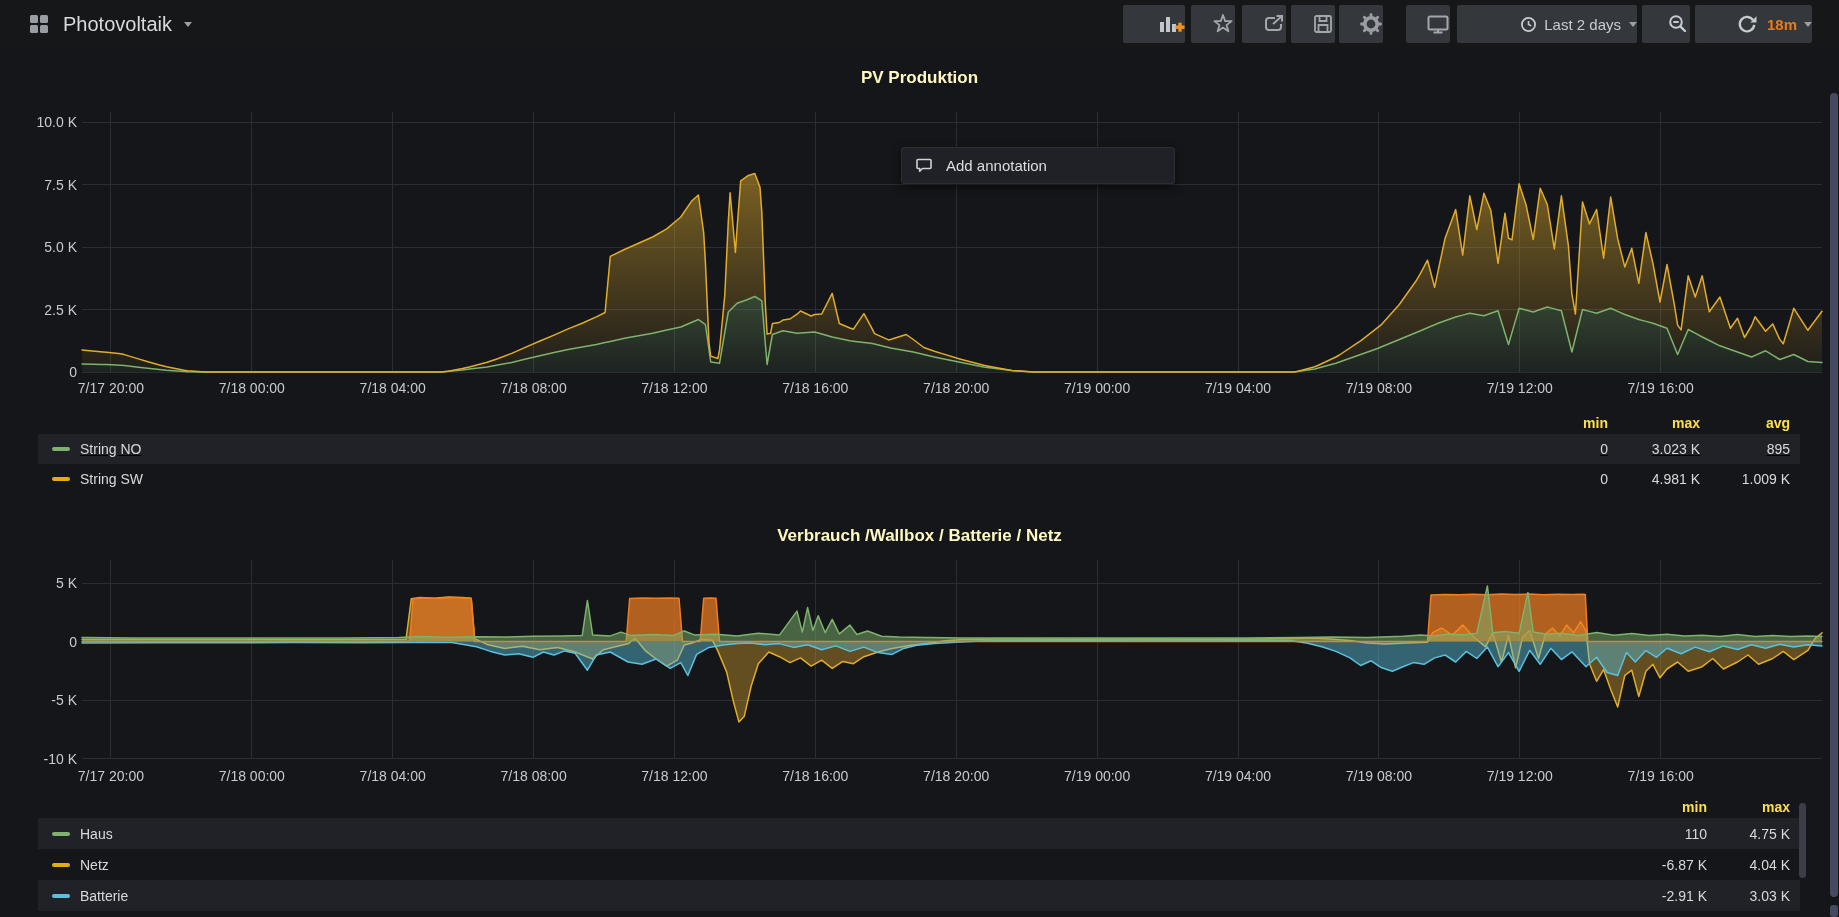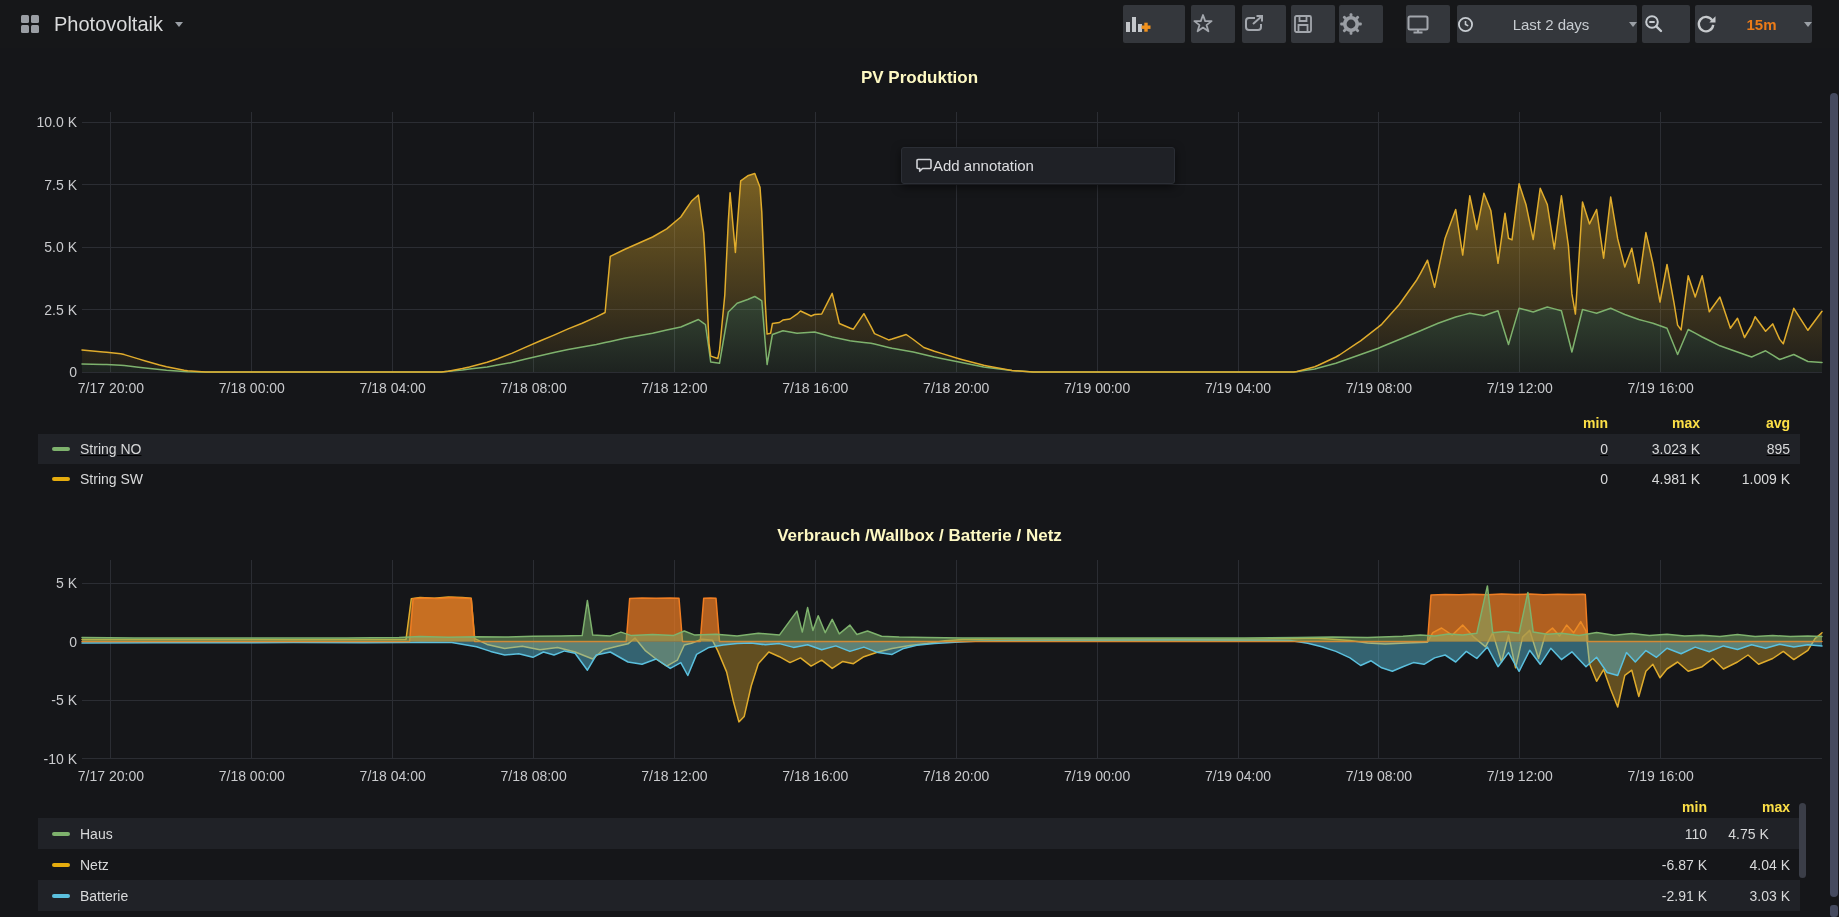--- a/index.html
+++ b/index.html
@@ -1,25 +1,25 @@
 <!DOCTYPE html>
 <html><head>
 <meta charset="utf-8">
 <style>
   html,body{margin:0;padding:0;background:#101114;}
   .stage{position:relative;width:1839px;height:917px;overflow:hidden;background:#151619;
          font-family:"Liberation Sans",sans-serif;}
   
   .navbar{position:absolute;left:0;top:0;width:1839px;height:48px;background:#161719;z-index:5;}
-  .nav-left{position:absolute;left:18px;top:0;height:48px;display:flex;align-items:center;gap:12px;}
+  .nav-left{position:absolute;left:27px;top:0;height:48px;display:flex;align-items:center;gap:12px;}
   .dash-title{font-size:20px;color:#d9dadb;font-weight:500;}
   .caret{width:0;height:0;border-left:4.5px solid transparent;border-right:4.5px solid transparent;
          border-top:5px solid #9ba0a6;display:inline-block;}
   .tbtn{position:absolute;top:5px;height:38px;background:#34373c;border-radius:2px;
-        display:flex;align-items:center;justify-content:space-between;color:#a3a7ad;cursor:pointer;box-sizing:border-box;}
+        display:flex;align-items:center;justify-content:flex-end;color:#a3a7ad;cursor:pointer;box-sizing:border-box;}
   .time-label{font-size:15px;color:#c7ccd1;font-weight:500;margin:0 8px 0 7px;}
   .interval-label{font-size:15px;color:#eb7b18;font-weight:700;margin:0 7px 0 9px;}
   
   #charts{position:absolute;left:0;top:0;z-index:1;}
   .grid{stroke:#2b2d33;stroke-width:1;shape-rendering:crispEdges;}
   .ln{fill:none;stroke-width:1.5;stroke-linejoin:round;stroke-linecap:round;}
   .ytick,.xtick{font-family:"Liberation Sans",sans-serif;font-size:14px;fill:#c9cacd;}
   .panel-title{position:absolute;left:0;width:1839px;text-align:center;font-size:17px;
                font-weight:700;color:#fef9c3;z-index:3;cursor:pointer;}
   
@@ -29,21 +29,21 @@
   .lhead{justify-content:flex-end;}
   .lswatch{width:18px;height:4px;border-radius:2px;margin:0 10px 0 14px;flex:0 0 auto;cursor:pointer;}
   .llabel{font-size:14px;color:#d8d9da;cursor:pointer;}
   .lspacer{flex:1;}
   .lstat{text-align:right;font-size:14px;color:#d8d9da;flex:0 0 auto;}
   .lhead .lstat{color:#fde047;font-weight:700;}
   
   .annot-pop{position:absolute;left:901px;top:147px;width:272px;height:35px;background:#1f2126;
              border:1px solid #2b2e35;border-radius:3px;box-shadow:0 3px 10px rgba(0,0,0,.55);
              display:flex;align-items:center;z-index:6;cursor:pointer;}
-  .annot-label{font-size:15px;color:#dcdde0;margin-left:0;}
+  .annot-label{font-size:15px;color:#dcdde0;margin-left:13px;}
   
   .vscroll{position:absolute;left:1830px;top:93px;width:8px;height:804px;background:#454a5f;
            border-radius:4px;z-index:8;}
   .vscroll-tail{position:absolute;left:1830px;top:905px;width:8px;height:12px;background:#454a5f;
            border-radius:3px;z-index:8;}
   .legend-scroll{position:absolute;left:1799px;top:803px;width:7px;height:75px;background:#3b3e48;
            border-radius:3.5px;z-index:8;}
   .icon-svg{display:block;}
 </style>
 </head>
@@ -230,21 +230,21 @@
         <circle cx="10" cy="10" r="5.8" fill="none" stroke="#c7ccd1" stroke-width="2"></circle>
         <path d="M14.3 14.3 L19 19" stroke="#c7ccd1" stroke-width="2.4" stroke-linecap="round"></path>
         <path d="M7.3 10 H12.7" stroke="#c7ccd1" stroke-width="2"></path>
       </svg>
     </div>
     <div class="tbtn" style="left:1695px;width:117px;">
       <svg class="icon-svg" width="22" height="22" viewBox="0 0 22 22">
         <path d="M17.2 7.4 A7.2 7.2 0 1 0 18.2 11.8" fill="none" stroke="#c7cacd" stroke-width="2.4"></path>
         <polygon points="20.5,3.2 20.5,9.4 14.3,9.4" fill="#c7cacd"></polygon>
       </svg>
-      <span class="interval-label">15m</span>
+      <span class="interval-label">18m</span>
       <span class="caret"></span>
     </div>
   </div>
 
   <div class="panel-title" style="top:68px;">PV Produktion</div>
   <div class="panel-title" style="top:526px;">Verbrauch /Wallbox / Batterie / Netz</div>
 
   <div id="legend1" class="legend" style="top:412px;">
       <div class="lrow lhead" style="height: 22px;">
         <div class="lstat" style="width: 92px;">min</div>
@@ -271,21 +271,21 @@
   <div id="legend2" class="legend" style="top:796px;">
       <div class="lrow lhead" style="height: 22px;">
         <div class="lstat" style="width: 83px;">min</div>
         <div class="lstat" style="width: 83px;">max</div>
       </div>
       <div class="lrow striped" style="height: 31px;">
         <div class="lswatch" style="background: rgb(126, 178, 109);"></div>
         <div class="llabel">Haus</div>
         <div class="lspacer"></div>
         <div class="lstat" style="width: 83px;">110</div>
-        <div class="lstat" style="width: 83px; text-align: center;">4.75 K</div>
+        <div class="lstat" style="width: 83px;">4.75 K</div>
       </div>
       <div class="lrow" style="height: 31px;">
         <div class="lswatch" style="background: rgb(229, 172, 14);"></div>
         <div class="llabel">Netz</div>
         <div class="lspacer"></div>
         <div class="lstat" style="width: 83px;">-6.87 K</div>
         <div class="lstat" style="width: 83px;">4.04 K</div>
       </div>
       <div class="lrow striped" style="height: 31px;">
         <div class="lswatch" style="background: rgb(91, 192, 222);"></div>

